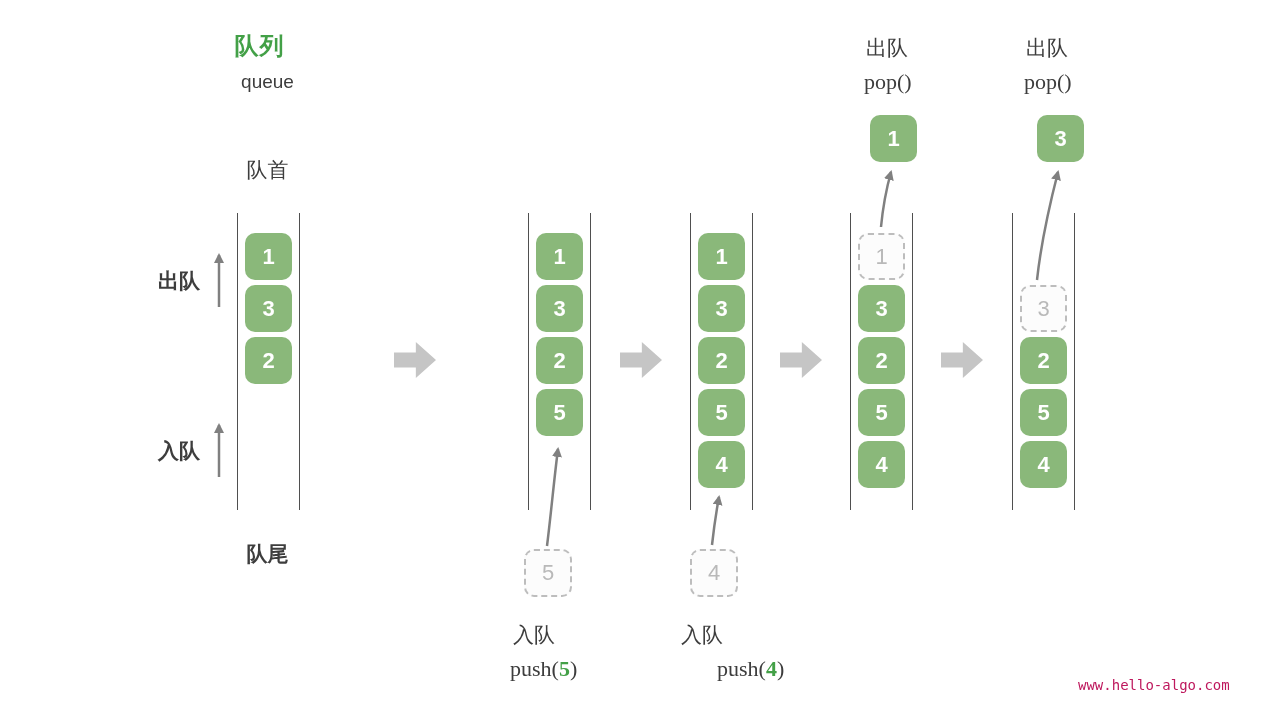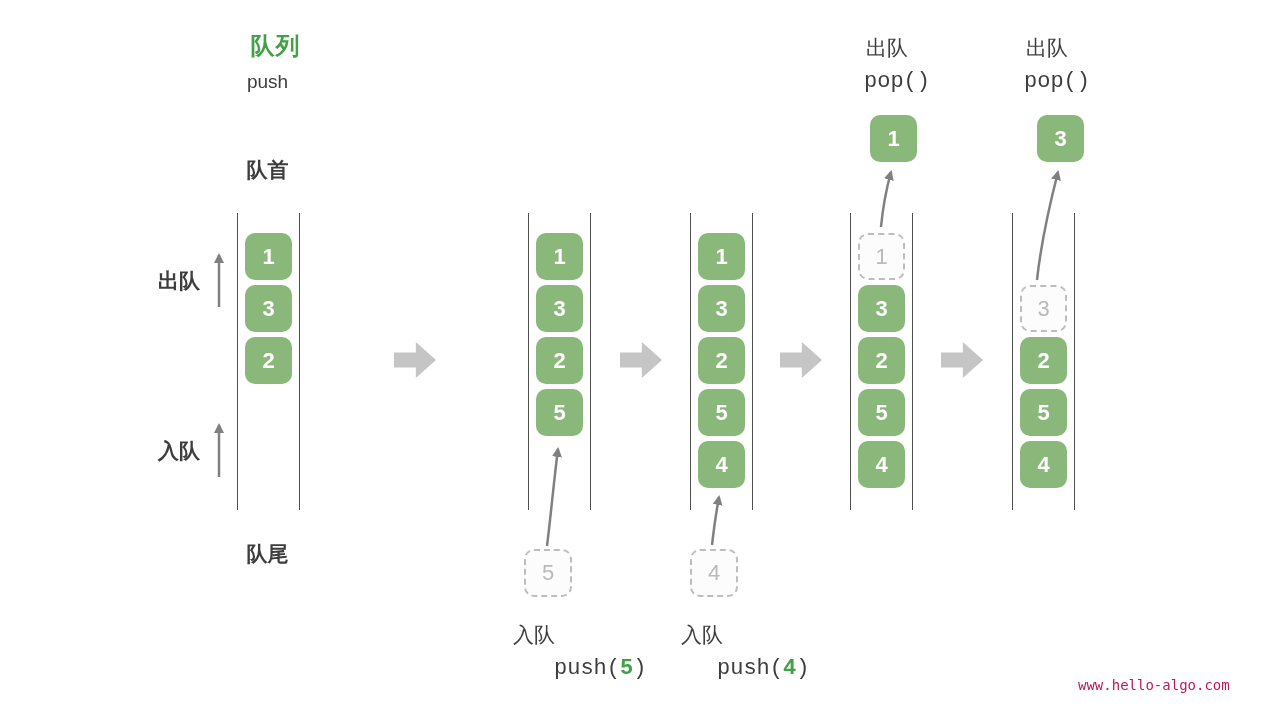--- a/index.html
+++ b/index.html
@@ -1,26 +1,26 @@
 <!DOCTYPE html>
 <html><head>
 <meta charset="utf-8">
 <style>
   * { margin: 0; padding: 0; box-sizing: border-box; }
   html, body { width: 1280px; height: 720px; background: #ffffff; overflow: hidden; }
   body { font-family: "Liberation Sans", "DejaVu Sans", sans-serif; position: relative; }
   .canvas { position: absolute; left: 0; top: 0; width: 1280px; height: 720px; }
 
   
-  .title-zh { position: absolute; left: 213px; top: 30px; width: 125px; text-align: center;
+  .title-zh { position: absolute; left: 197px; top: 30px; width: 125px; text-align: center;
               font-size: 24px; font-weight: 700; color: #43a047; letter-spacing: 1px; }
   .title-en { position: absolute; left: 205px; top: 71px; width: 125px; text-align: center;
               font-size: 19px; color: #3d3d3d; }
   .front-label { position: absolute; left: 205px; top: 156px; width: 125px; text-align: center;
-                 font-size: 21px; font-weight: 700; color: #3d3d3d; }
+                 font-size: 21px; font-weight: 400; color: #3d3d3d; }
   .rear-label  { position: absolute; left: 205px; top: 540px; width: 125px; text-align: center;
                  font-size: 21px; font-weight: 700; color: #3d3d3d; }
   .side-label { position: absolute; font-size: 21px; font-weight: 700; color: #3d3d3d; }
   .side-dequeue { left: 158px; top: 267px; }
   .side-enqueue { left: 158px; top: 437px; }
 
   
   .queue { position: absolute; top: 213px; width: 63px; height: 297px;
            border-left: 1.5px solid #4f4f4f; border-right: 1.5px solid #4f4f4f; }
   .q1 { left: 237px; } .q2 { left: 528px; } .q3 { left: 690px; } .q4 { left: 850px; } .q5 { left: 1012px; }
@@ -39,47 +39,47 @@
   .popped.p1 { left: 870px; } .popped.p2 { left: 1037px; }
 
   
   .staged { position: absolute; top: 549px; width: 48px; height: 48px; border-radius: 10px;
             background: #fcfcfc; color: #b9b9b9; border: 2px dashed #bdbdbd;
             display: flex; align-items: center; justify-content: center; font-size: 22px; }
   .staged.s1 { left: 524px; } .staged.s2 { left: 690px; }
 
   
   .op-zh { position: absolute; font-size: 21px; color: #3d3d3d; }
-  .op-code { position: absolute; font-family: Liberation Mono, monospace;
+  .op-code { position: absolute; font-family: Liberation Serif, serif;
              font-size: 22px; color: #3d3d3d; }
   .op-code .arg { color: #43a047; font-weight: 700; }
   .cap-pop1-zh { left: 866px; top: 34px; } .cap-pop1-code { left: 864px; top: 69px; }
   .cap-pop2-zh { left: 1026px; top: 34px; } .cap-pop2-code { left: 1024px; top: 69px; }
-  .cap-push1-zh { left: 513px; top: 621px; } .cap-push1-code { left: 510px; top: 656px; margin-left: 44px; }
+  .cap-push1-zh { left: 513px; top: 621px; } .cap-push1-code { left: 510px; top: 656px; }
   .cap-push2-zh { left: 681px; top: 621px; } .cap-push2-code { left: 717px; top: 656px; }
 
   
   .step-arrow { position: absolute; top: 342px; width: 42px; height: 36px; background: #c5c5c5;
                 clip-path: polygon(0 29%, 52% 29%, 52% 0, 100% 50%, 52% 100%, 52% 71%, 0 71%); }
   .sa1 { left: 394px; } .sa2 { left: 620px; } .sa3 { left: 780px; } .sa4 { left: 941px; }
 
   
   .overlay { position: absolute; left: 0; top: 0; width: 1280px; height: 720px; pointer-events: none; }
 
   
   .watermark { position: absolute; left: 1078px; top: 677px; font-family: "DejaVu Sans Mono", "Liberation Mono", monospace;
                font-size: 14px; color: #be185d; }
 </style>
 </head>
 <body>
 
 <div class="canvas">
 
   <div class="title-zh">队列</div>
-  <div class="title-en">push</div>
+  <div class="title-en">queue</div>
 
   <div class="front-label">队首</div>
   <div class="rear-label">队尾</div>
   <div class="side-label side-dequeue">出队</div>
   <div class="side-label side-enqueue">入队</div>
 
   <div class="queue q1">
     <div class="cell filled r0">1</div>
     <div class="cell filled r1">3</div>
     <div class="cell filled r2">2</div>

